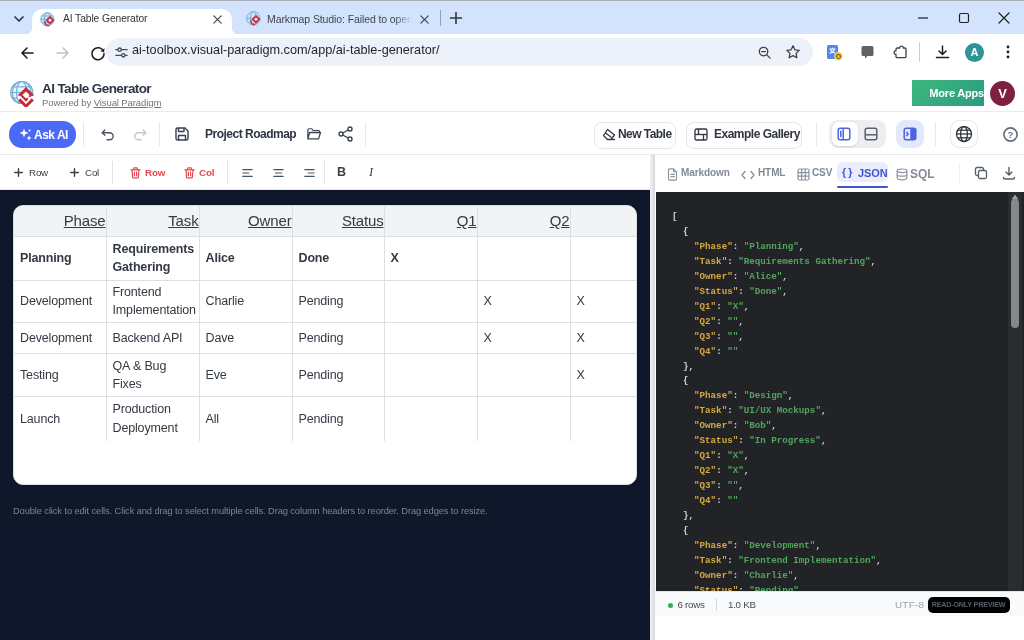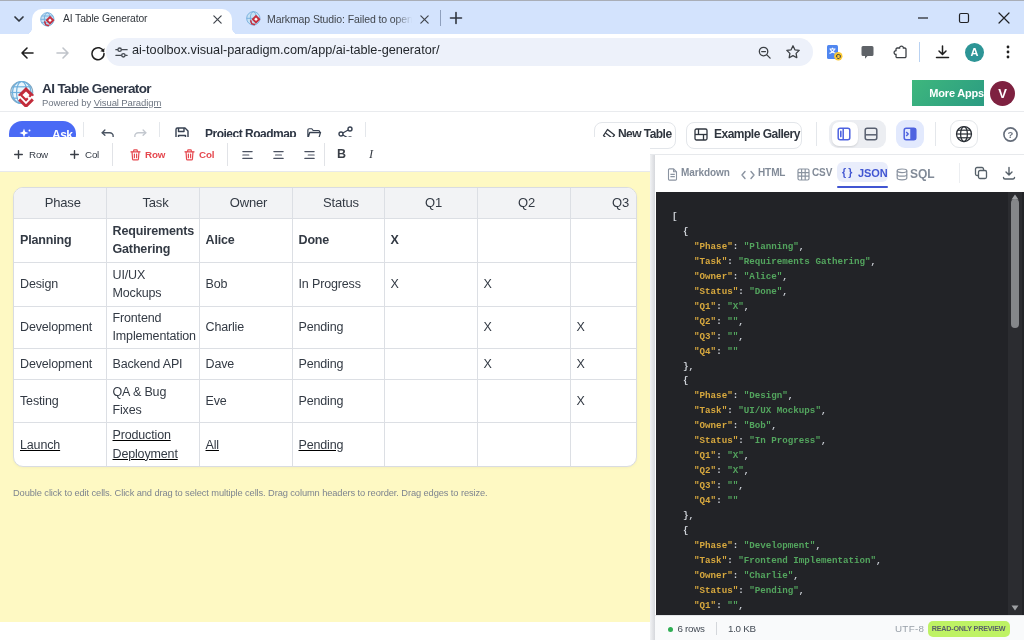--- a/index.html
+++ b/index.html
@@ -174,21 +174,21 @@
 
 <div class="ab" style="left:0;top:112px;width:1024px;height:43px;background:#fff;border-bottom:1px solid #e7e9ec;box-sizing:border-box;">
   <div class="ab" style="left:9px;top:8.5px;width:67px;height:27.5px;border-radius:13px;background:#4a6af5;"></div>
   <svg class="ab" style="left:18px;top:15px" width="15" height="15" viewBox="0 0 15 15">
         <g fill="#fff">
           <path d="M6 1.5 L7.2 4.8 L10.5 6 L7.2 7.2 L6 10.5 L4.8 7.2 L1.5 6 L4.8 4.8 Z"></path>
           <path d="M11 8.5 L11.8 10.2 L13.5 11 L11.8 11.8 L11 13.5 L10.2 11.8 L8.5 11 L10.2 10.2 Z"></path>
           <circle cx="11.5" cy="3.5" r="1"></circle>
         </g>
       </svg>
-  <div class="ab" style="left:52px;top:15.5px;font-size:12px;font-weight:bold;letter-spacing:-0.5px;color:#fff;">Ask AI</div>
+  <div class="ab" style="left:34px;top:15.5px;font-size:12px;font-weight:bold;letter-spacing:-0.5px;color:#fff;">Ask AI</div>
   <div class="ab" style="left:83px;top:10px;width:1px;height:24px;background:#e4e7eb;"></div>
   <svg class="ab" style="left:100px;top:15px" width="15" height="14" viewBox="0 0 17 16">
         <g stroke="#4b5563" stroke-width="1.6" fill="none" stroke-linecap="round" stroke-linejoin="round">
           <path d="M2.5 6.5 H11 a4 4 0 0 1 0 8 H8"></path>
           <path d="M5.5 3.5 L2.5 6.5 L5.5 9.5"></path>
         </g>
       </svg>
   <svg class="ab" style="left:133px;top:15px" width="15" height="14" viewBox="0 0 17 16">
         <g stroke="#c3c8cf" stroke-width="1.6" fill="none" stroke-linecap="round" stroke-linejoin="round">
           <path d="M14.5 6.5 H6 a4 4 0 0 0 0 8 h3"></path>
@@ -272,21 +272,21 @@
           <line x1="2.6" y1="5.2" x2="15.4" y2="5.2"></line>
           <line x1="2.6" y1="12.8" x2="15.4" y2="12.8"></line>
         </g>
       </svg>
   <svg class="ab" style="left:1003px;top:15px" width="15" height="15" viewBox="0 0 15 15">
         <circle cx="7.5" cy="7.5" r="6.6" stroke="#646c79" stroke-width="1.6" fill="none"></circle>
         <text x="7.5" y="10.8" font-size="9.5" font-weight="bold" fill="#6d7582" text-anchor="middle" font-family="Liberation Sans">?</text>
       </svg>
 </div>
 
-<div class="ab" style="left:0;top:137px;width:650px;height:485px;background:#fef9c3;">
+<div class="ab" style="left:0;top:155px;width:650px;height:485px;background:#0f172a;">
 
   <div class="ab" style="left:0;top:0;width:650px;height:35px;background:#fff;border-bottom:1px solid #e7e9ec;box-sizing:border-box;">
     <svg class="ab" style="left:14px;top:13px" width="9" height="9" viewBox="0 0 9 9">
           <path d="M4.5 0.7 V8.3 M0.7 4.5 H8.3" stroke="#3a3f47" stroke-width="1.4" stroke-linecap="round"></path>
         </svg>
     <div class="ab" style="left:29px;top:12px;font-size:9.8px;letter-spacing:-0.2px;color:#343b46;">Row</div>
     <svg class="ab" style="left:70px;top:13px" width="9" height="9" viewBox="0 0 9 9">
           <path d="M4.5 0.7 V8.3 M0.7 4.5 H8.3" stroke="#3a3f47" stroke-width="1.4" stroke-linecap="round"></path>
         </svg>
     <div class="ab" style="left:85px;top:12px;font-size:9.8px;letter-spacing:-0.2px;color:#343b46;">Col</div>
@@ -351,29 +351,20 @@
       </tr>
       <tr style="height:44px;font-weight:bold;">
               <td class="td">Planning</td>
               <td class="td">Requirements Gathering</td>
               <td class="td">Alice</td>
               <td class="td">Done</td>
               <td class="td">X</td>
               <td class="td"></td>
               <td class="td"></td>
             </tr>
-      <tr style="height:44px;">
-              <td class="td">Design</td>
-              <td class="td">UI/UX Mockups</td>
-              <td class="td">Bob</td>
-              <td class="td">In Progress</td>
-              <td class="td">X</td>
-              <td class="td">X</td>
-              <td class="td"></td>
-            </tr>
       <tr style="height:42px;">
               <td class="td">Development</td>
               <td class="td">Frontend Implementation</td>
               <td class="td">Charlie</td>
               <td class="td">Pending</td>
               <td class="td"></td>
               <td class="td">X</td>
               <td class="td">X</td>
             </tr>
       <tr style="height:31.5px;">
@@ -387,36 +378,36 @@
             </tr>
       <tr style="height:43px;margin-left:40px;">
               <td class="td">Testing</td>
               <td class="td">QA &amp; Bug Fixes</td>
               <td class="td">Eve</td>
               <td class="td">Pending</td>
               <td class="td"></td>
               <td class="td"></td>
               <td class="td">X</td>
             </tr>
-      <tr style="height:44px;text-decoration:underline;">
+      <tr style="height:44px;">
               <td class="td">Launch</td>
               <td class="td">Production Deployment</td>
               <td class="td">All</td>
               <td class="td">Pending</td>
               <td class="td"></td>
               <td class="td"></td>
               <td class="td"></td>
             </tr>
       </tbody>
     </table>
   </div>
   <div class="ab" style="left:13px;top:351px;font-size:9.3px;letter-spacing:-0.1px;color:#7e858f;">Double click to edit cells. Click and drag to select multiple cells. Drag column headers to reorder. Drag edges to resize.</div>
 </div>
 <style>
-  .th{border:1px solid #dcdfe4;border-top:none;padding:0 0 0 6px;font-size:13px;letter-spacing:-0.15px;color:#333a44;font-weight:normal;text-align:center;vertical-align:middle;}
+  .th{border:1px solid #dcdfe4;border-top:none;padding:0 0 0 6px;font-size:15px;letter-spacing:-0.15px;color:#333a44;font-weight:normal;text-align:right;vertical-align:middle;text-decoration:underline;}
   .td{border:1px solid #dcdfe4;padding:0 2px 0 6px;font-size:12.5px;letter-spacing:-0.15px;color:#333a44;vertical-align:middle;line-height:18.5px;}
   .th:first-child,.td:first-child{border-left:none;}
   tr:last-child .td{border-bottom:none;}
 </style>
 
 <div class="ab" style="left:649.5px;top:155px;width:6px;height:485px;background:linear-gradient(90deg,#f2f3f5 0%,#d7d9dd 80%,#cfd2d6 100%);"></div>
 
 <div class="ab" style="left:655px;top:155px;width:369px;height:485px;background:#fff;">
 
   <div class="ab" style="left:0;top:0;width:369px;height:37px;background:#fff;">
@@ -503,22 +494,22 @@
     <div class="ab" style="left:352px;top:0;width:14px;height:423px;background:#2b2c30;"></div>
     <svg class="ab" style="left:355px;top:2px" width="8" height="6" viewBox="0 0 8 6">
           <path d="M4 0.5 L7.5 5.5 H0.5 Z" fill="#9fa1a4"></path>
         </svg>
     <div class="ab" style="left:355px;top:6.5px;width:8px;height:129px;background:#85878a;border-radius:4px;"></div>
     <svg class="ab" style="left:355px;top:413px" width="8" height="6" viewBox="0 0 8 6">
           <path d="M4 5.5 L7.5 0.5 H0.5 Z" fill="#9fa1a4"></path>
         </svg>
   </div>
 
-  <div class="ab" style="left:0;top:460px;width:369px;height:25px;background:#f9fafb;border-top:1px solid #e3e5e8;box-sizing:border-box;">
+  <div class="ab" style="left:0;top:436px;width:369px;height:25px;background:#f9fafb;border-top:1px solid #e3e5e8;box-sizing:border-box;">
     <div class="ab" style="left:12.5px;top:10.5px;width:5px;height:5px;border-radius:50%;background:#2fae54;"></div>
     <div class="ab" style="left:22.5px;top:6.5px;font-size:9.8px;letter-spacing:-0.3px;color:#454c56;white-space:nowrap;">6 rows</div>
     <div class="ab" style="left:61px;top:5.5px;width:1px;height:13px;background:#d4d7db;"></div>
     <div class="ab" style="left:73px;top:6.5px;font-size:9.8px;letter-spacing:-0.3px;color:#454c56;white-space:nowrap;">1.0 KB</div>
     <div class="ab" style="left:240px;top:6.5px;font-size:9.8px;letter-spacing:0.3px;color:#99a0a9;white-space:nowrap;">UTF-8</div>
-    <div class="ab" style="left:272.5px;top:4.5px;width:82px;height:16px;background:#bef264;border-radius:5px;text-align:center;line-height:16px;font-size:7.2px;font-weight:bold;letter-spacing:-0.2px;color:#59606a;white-space:nowrap;">READ-ONLY PREVIEW</div>
+    <div class="ab" style="left:272.5px;top:4.5px;width:82px;height:16px;background:#000000;border-radius:5px;text-align:center;line-height:16px;font-size:7.2px;font-weight:bold;letter-spacing:-0.2px;color:#59606a;white-space:nowrap;">READ-ONLY PREVIEW</div>
   </div>
 </div>
 </div>
 
 </body></html>

